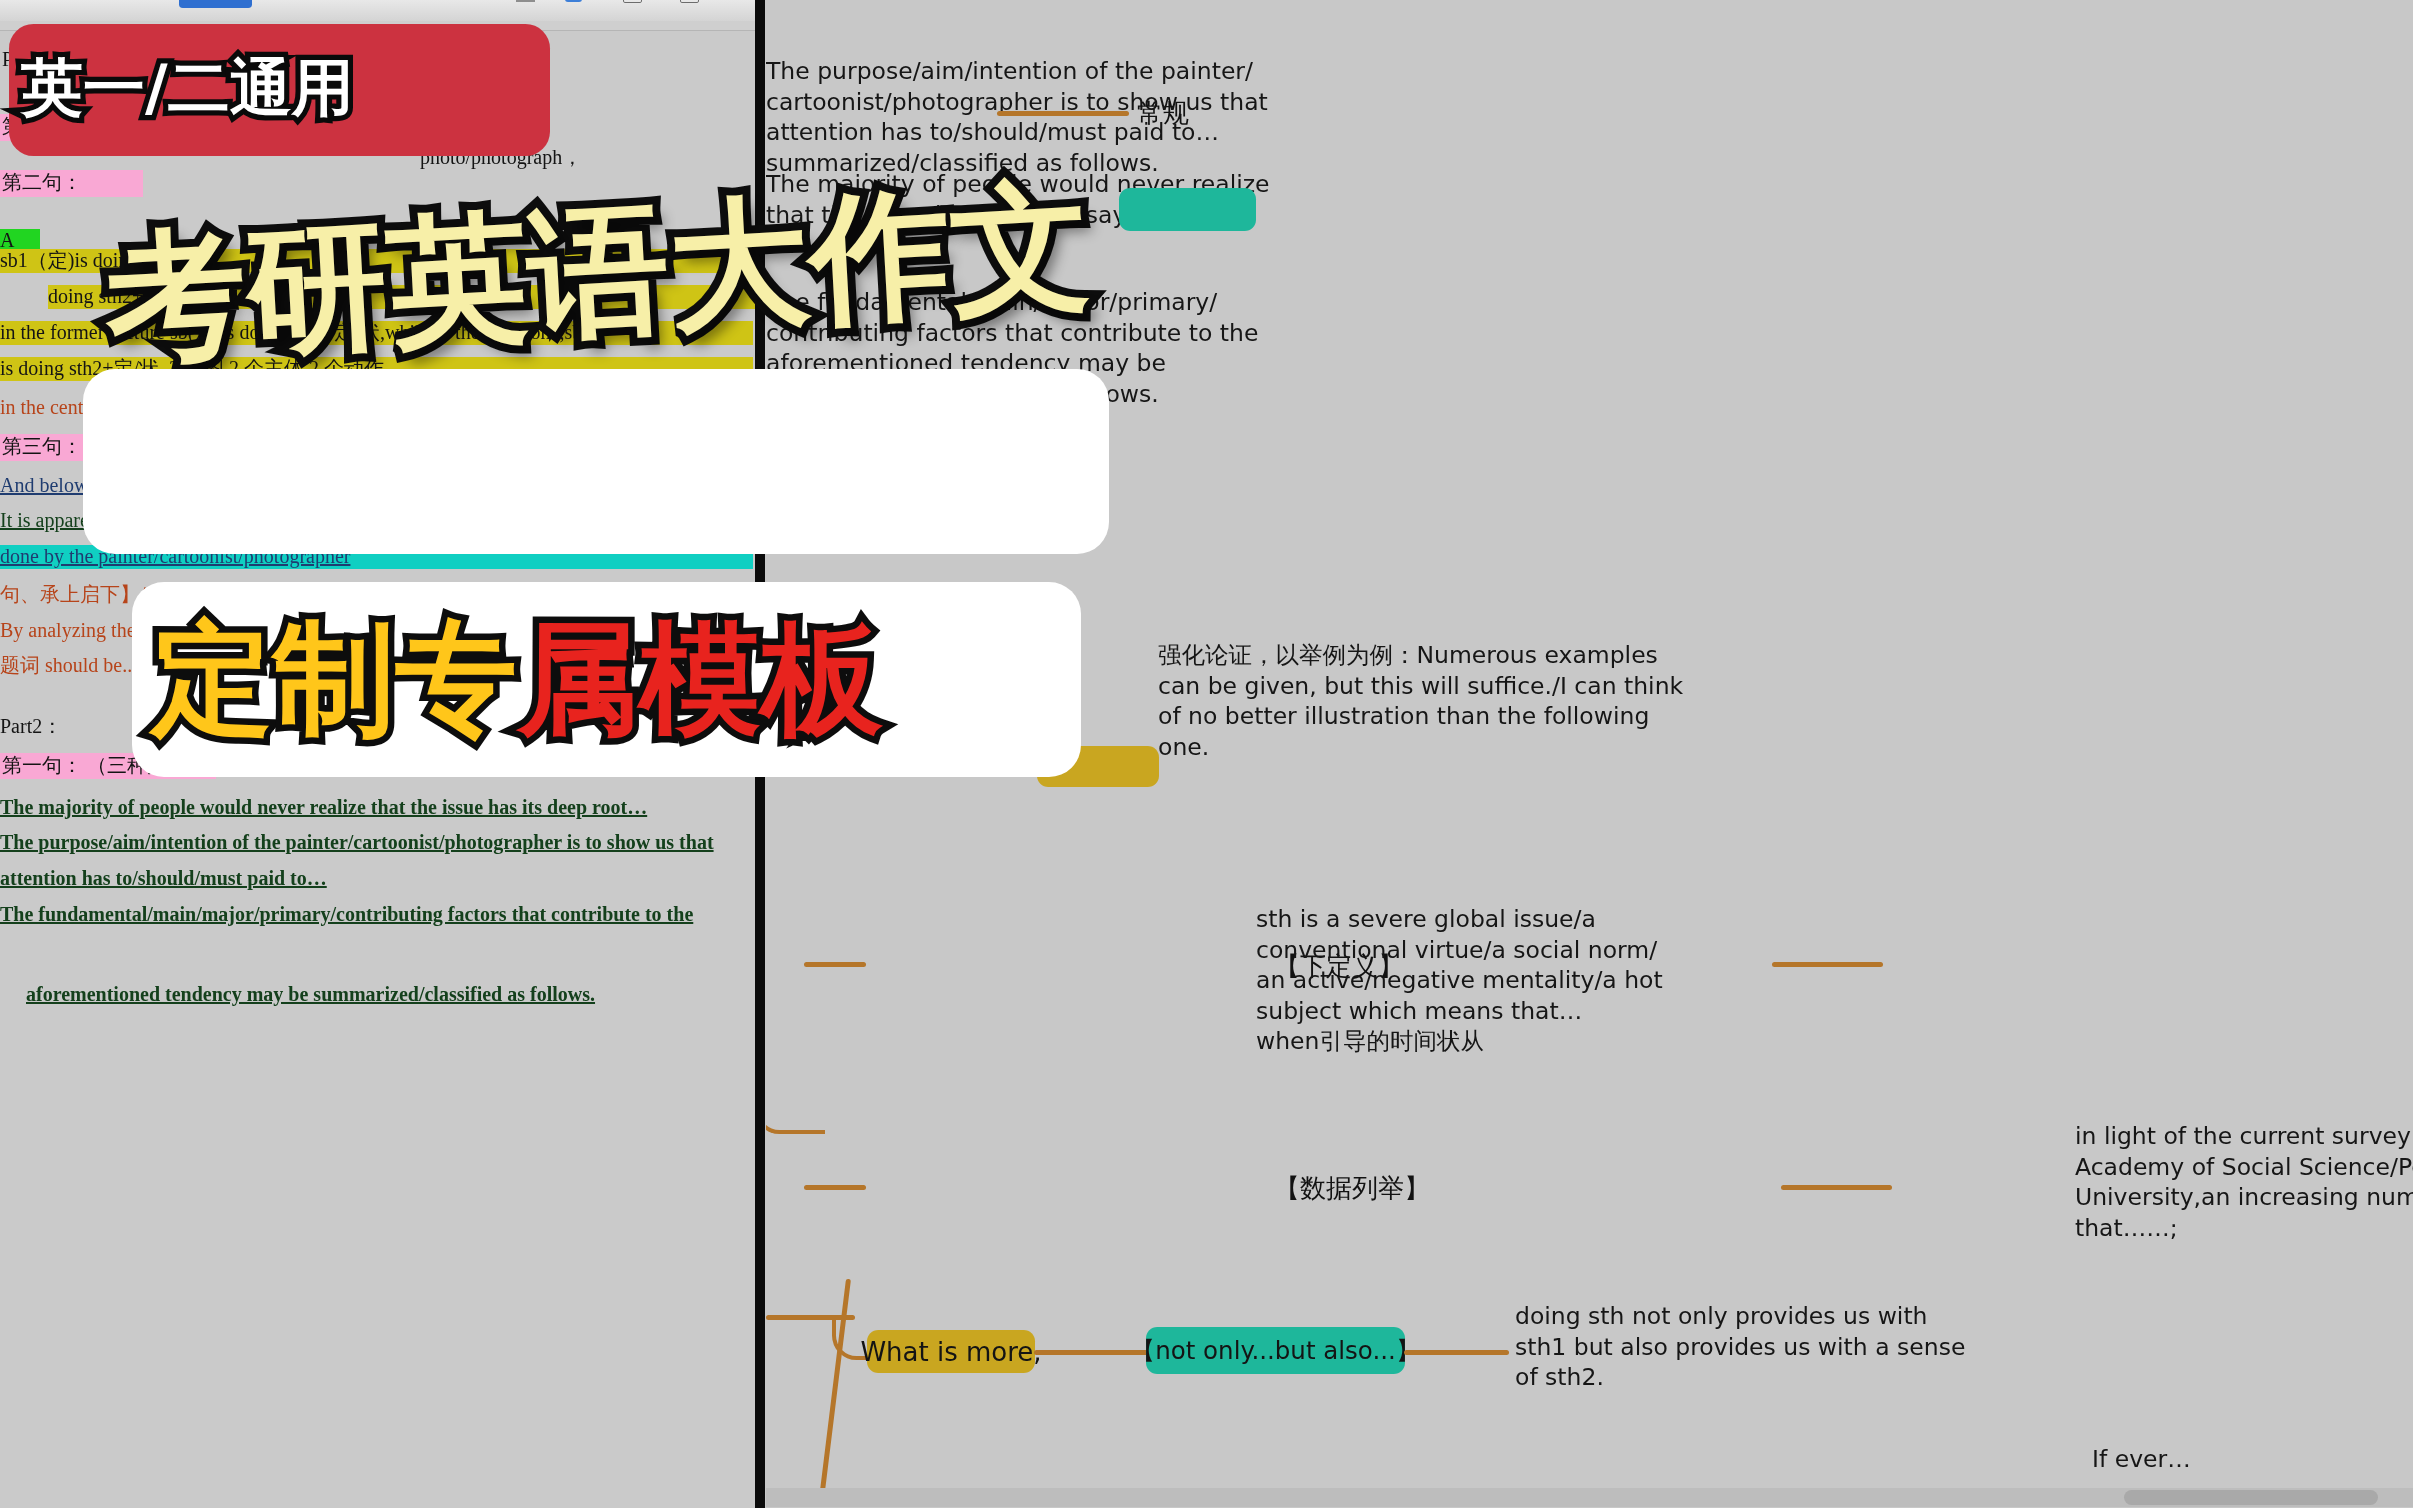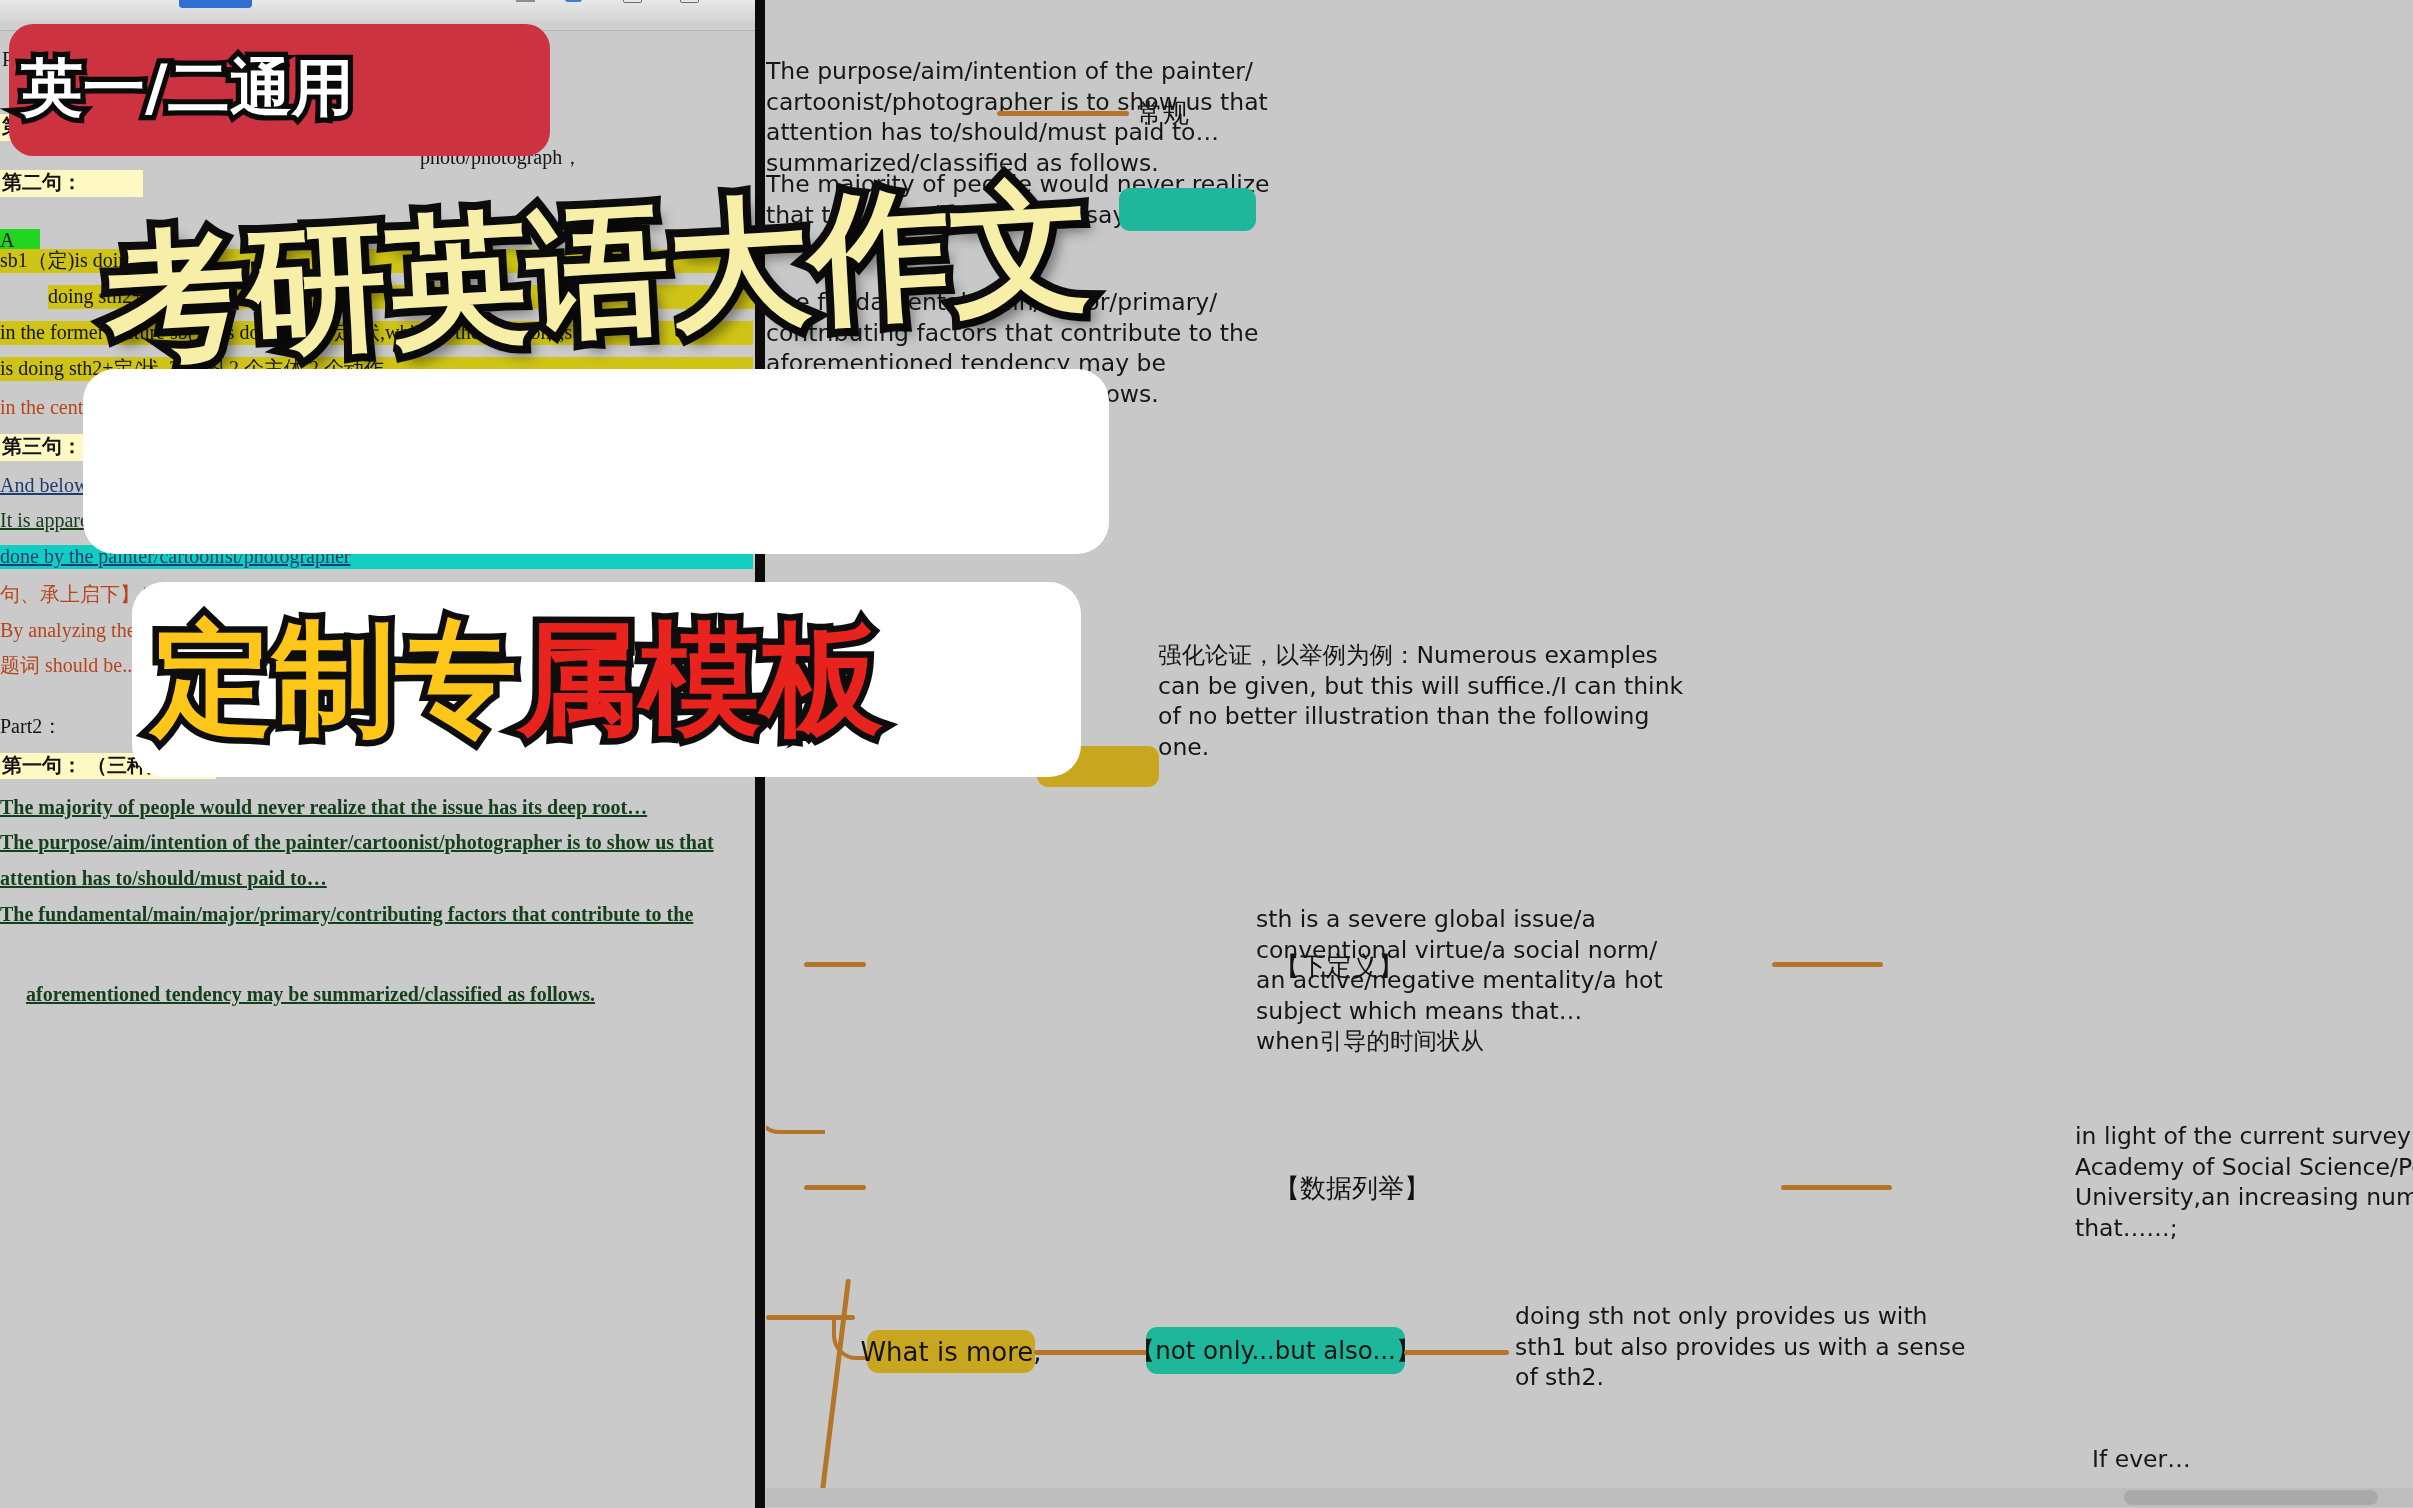--- a/index.html
+++ b/index.html
@@ -35,21 +35,21 @@
   }
   .doc{
     position:absolute;left:0;top:31px;width:755px;height:1477px;
     background:#cacaca;
     font-family:"Liberation Serif","DejaVu Serif",serif;
   }
   .line{
     position:absolute;left:0;white-space:nowrap;font-size:20px;line-height:1.18;
     color:#141414;
   }
-  .hl-gray{background:#fef9c3;padding:0.9px 9.4px 2.8px 1.9px;font-weight:bold;}
+  .hl-gray{background:#f9a8d4;padding:0.9px 9.4px 2.8px 1.9px;}
   .hl-yellow{background:#cfc415;}
   .hl-green{background:#21d521;}
   .hl-teal{background:#10cfc2;}
   .u{text-decoration:underline;}
   .blue{color:#1f3c70;}
   .darkgreen{color:#14401c;}
   .rust{color:#b7441a;}
   .bold{font-weight:bold;}
   .squig{border-bottom:2.8px dotted #c23b22;}
 

